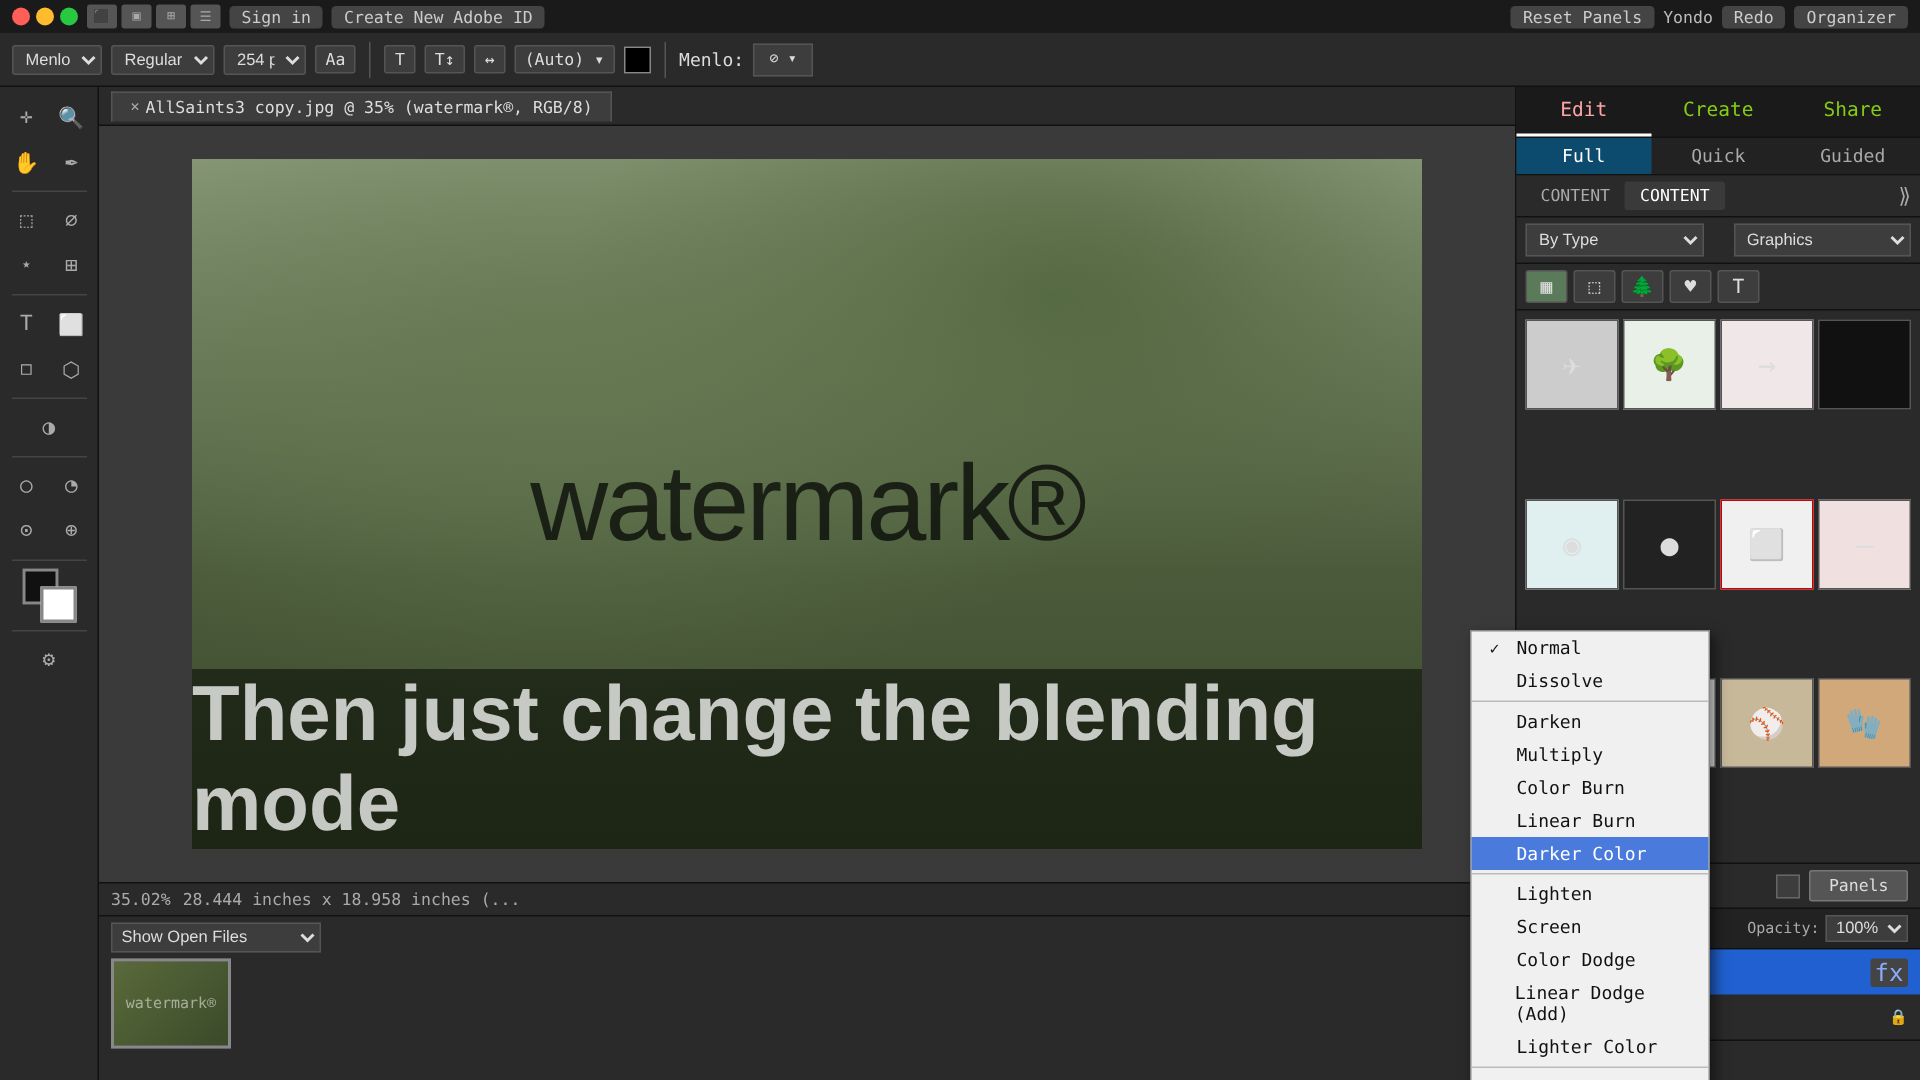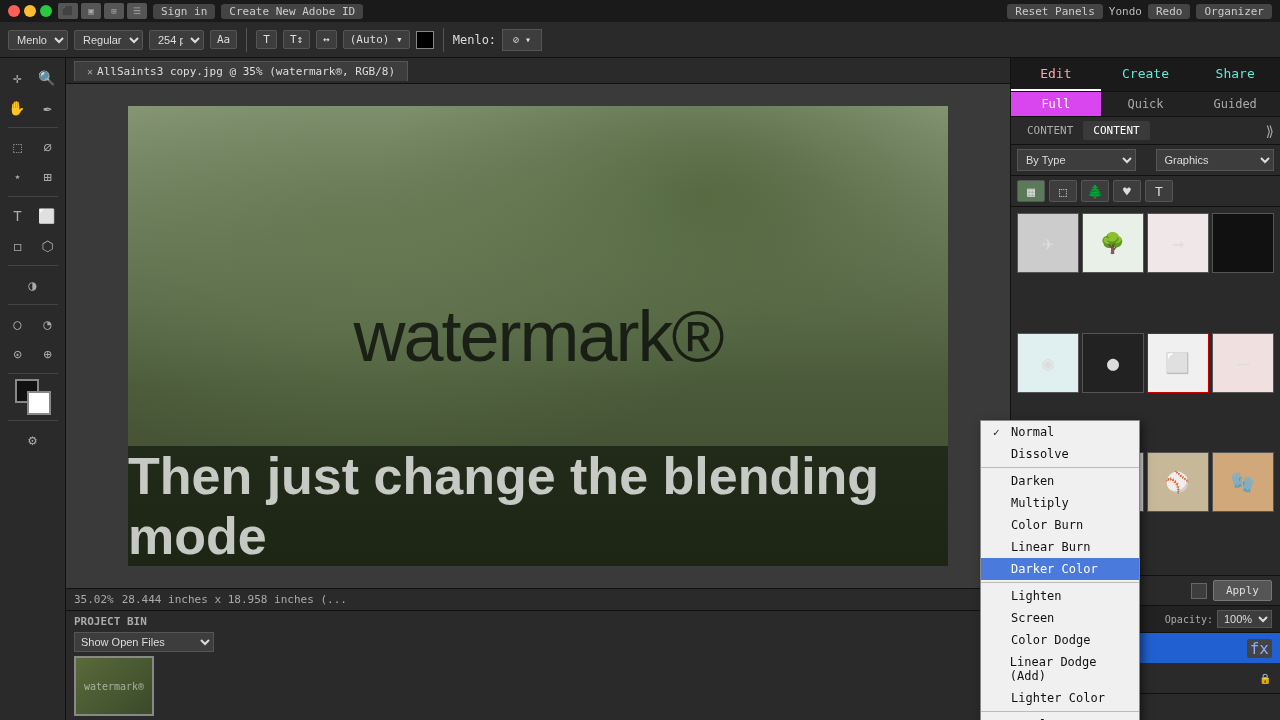--- a/index.html
+++ b/index.html
@@ -235,39 +235,39 @@
       display: flex;
       background: #1a1a1a;
       border-bottom: 1px solid #111;
     }
     .panel-top-tab {
       flex: 1;
       text-align: center;
       padding: 8px 4px;
       font-size: 13px;
       cursor: pointer;
-      color: #5eead4;
+      color: #84cc16;
     }
     .panel-top-tab.active { color: #fca5a5; border-bottom: 2px solid #fff; }
 
     
     .panel-sub-tabs {
       display: flex;
       background: #222;
       border-bottom: 1px solid #111;
     }
     .panel-sub-tab {
       flex: 1;
       text-align: center;
       padding: 5px 4px;
       font-size: 12px;
       cursor: pointer;
       color: #aaa;
     }
-    .panel-sub-tab.active { color: #fff; background: #d946ef; }
+    .panel-sub-tab.active { color: #fff; background: #0c4a6e; }
 
     
     .effects-content-row {
       display: flex;
       align-items: center;
       background: #2a2a2a;
       padding: 4px 6px;
       border-bottom: 1px solid #111;
       gap: 0;
     }
@@ -564,21 +564,20 @@
         </div>
       </div>
     </div>
 
     <div class="status-bar">
       <span>35.02%</span>
       <span>28.444 inches x 18.958 inches (...</span>
     </div>
 
     <div class="project-bin">
-      <div class="project-bin-title">PROJECT BIN</div>
       <select class="project-bin-select">
         <option>Show Open Files</option>
       </select>
       <div class="bin-thumbnails">
         <div class="bin-thumb">
           <div class="bin-thumb-inner">
             <span class="bin-thumb-wm">watermark®</span>
           </div>
         </div>
       </div>
@@ -633,21 +632,21 @@
       <div class="graphic-item">⬜</div>
       <div class="graphic-item">—</div>
       <div class="graphic-item">⬡</div>
       <div class="graphic-item">⚾</div>
       <div class="graphic-item">⚾</div>
       <div class="graphic-item">🧤</div>
     </div>
 
     <div class="apply-row">
       <div class="apply-check"></div>
-      <div class="apply-btn">Apply</div>
+      <div class="apply-btn">Panels</div>
     </div>
 
     <div class="layers-section">
       <div class="layers-header">
         <span class="layers-title">LAYERS</span>
         <div class="layers-controls">
           <span class="opacity-label">Opacity:</span>
           <select class="opacity-select">
             <option>100%</option>
           </select>

